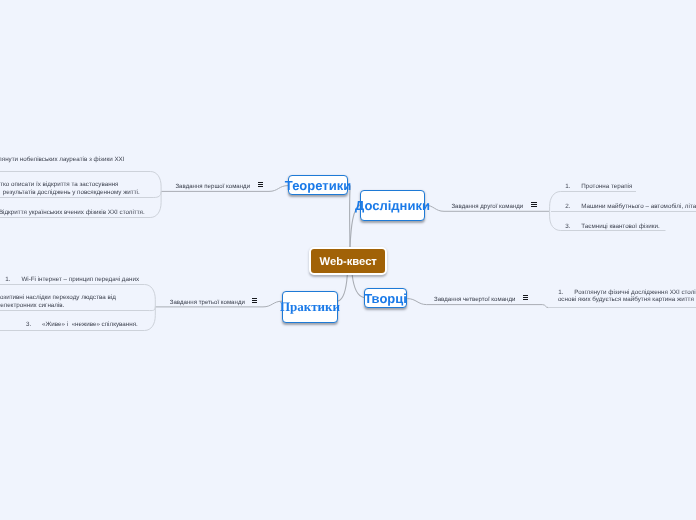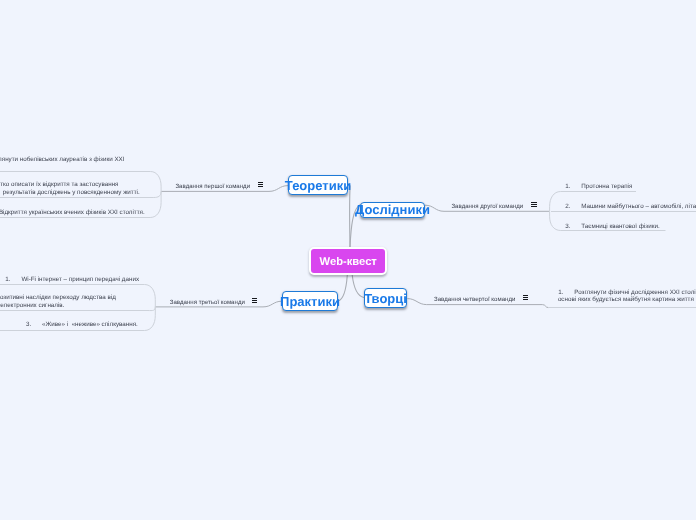--- a/index.html
+++ b/index.html
@@ -3,21 +3,21 @@
 <meta charset="utf-8">
 <title>Web-квест</title>
 <style>
   html,body{margin:0;padding:0;}
   body{width:696px;height:520px;overflow:hidden;background:#f0f4fd;
        font-family:"Liberation Sans",sans-serif;
        -webkit-font-smoothing:antialiased;text-rendering:geometricPrecision;}
   #map{position:absolute;left:0;top:0;width:696px;height:520px;overflow:hidden;}
   svg#links{position:absolute;left:0;top:0;width:696px;height:520px;}
   .node{position:absolute;box-sizing:border-box;display:flex;align-items:center;justify-content:center;white-space:nowrap;}
-  .root{background:#d946ef;color:#ffffff;padding-top:1.5px;border:2px solid #ffffff;border-radius:5px;
+  .root{background:#a16207;color:#ffffff;padding-top:1.5px;border:2px solid #ffffff;border-radius:5px;
         font-weight:bold;font-size:11.2px;letter-spacing:0px;
         box-shadow:0 1.4px 2.2px rgba(20,25,40,.3);}
   .branch{background:#ffffff;color:#1a7ae8;border:1.6px solid #1e7ad6;border-radius:4px;
           font-weight:bold;font-size:13px;box-shadow:0 1.6px 2.2px rgba(20,25,40,.38);}
   .tasklabel{position:absolute;font-size:6.1px;color:#3e4350;white-space:nowrap;font-weight:normal;}
   .ham{position:absolute;width:5.3px;height:5.1px;}
   .ham i{display:block;height:1.1px;background:#16181d;margin-bottom:0.9px;}
   .ham i:last-child{margin-bottom:0;}
   .row{position:absolute;font-size:6.25px;color:#3e4350;line-height:8.5px;white-space:nowrap;}
   .num{display:inline-block;}
@@ -67,24 +67,24 @@
     </g>
   </svg>
 
   <div class="node root" style="left:309.2px;top:246.9px;width:78.1px;height:27.9px;">
     <span>Web-квест</span>
   </div>
 
   <div class="node branch" style="left:288px;top:175px;width:60px;height:20px;">
     <span>Теоретики</span>
   </div>
-  <div class="node branch" style="left:360px;top:202px;width:65px;height:16px;align-items:flex-end;">
+  <div class="node branch" style="left:360px;top:190px;width:65px;height:31px;">
     <span>Дослідники</span>
   </div>
-  <div class="node branch" style="left:282px;top:291px;width:56px;height:20px;">
+  <div class="node branch" style="left:282px;top:291px;width:56px;height:32px;font-family:Liberation Serif, serif;">
     <span>Практики</span>
   </div>
   <div class="node branch" style="left:364px;top:288px;width:43px;height:20px;text-align:center;">
     <span>Творці</span>
   </div>
 
   <div class="tasklabel" style="left:175.4px;top:183.2px;">Завдання першої команди</div>
   <div class="ham" style="left:257.9px;top:181.9px;">
     <i></i>
       <i></i>

